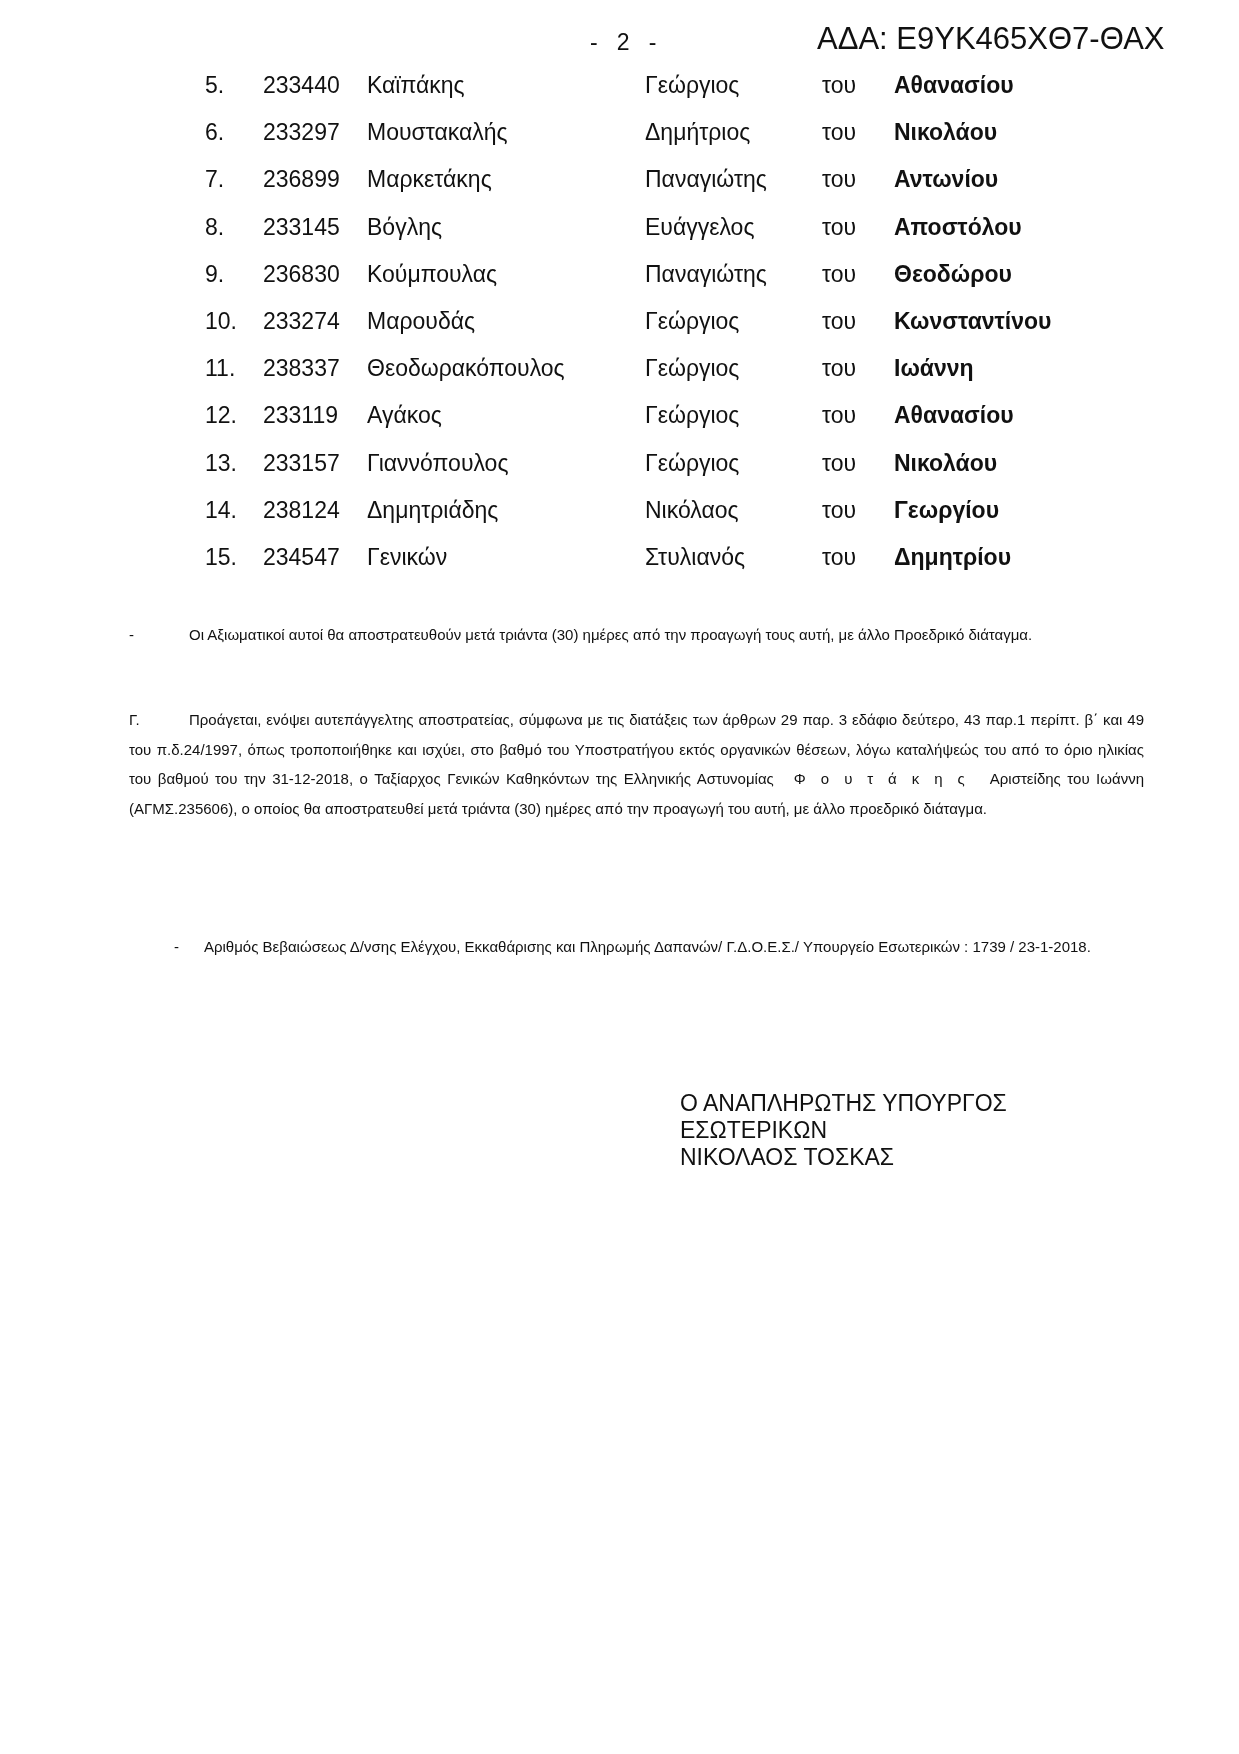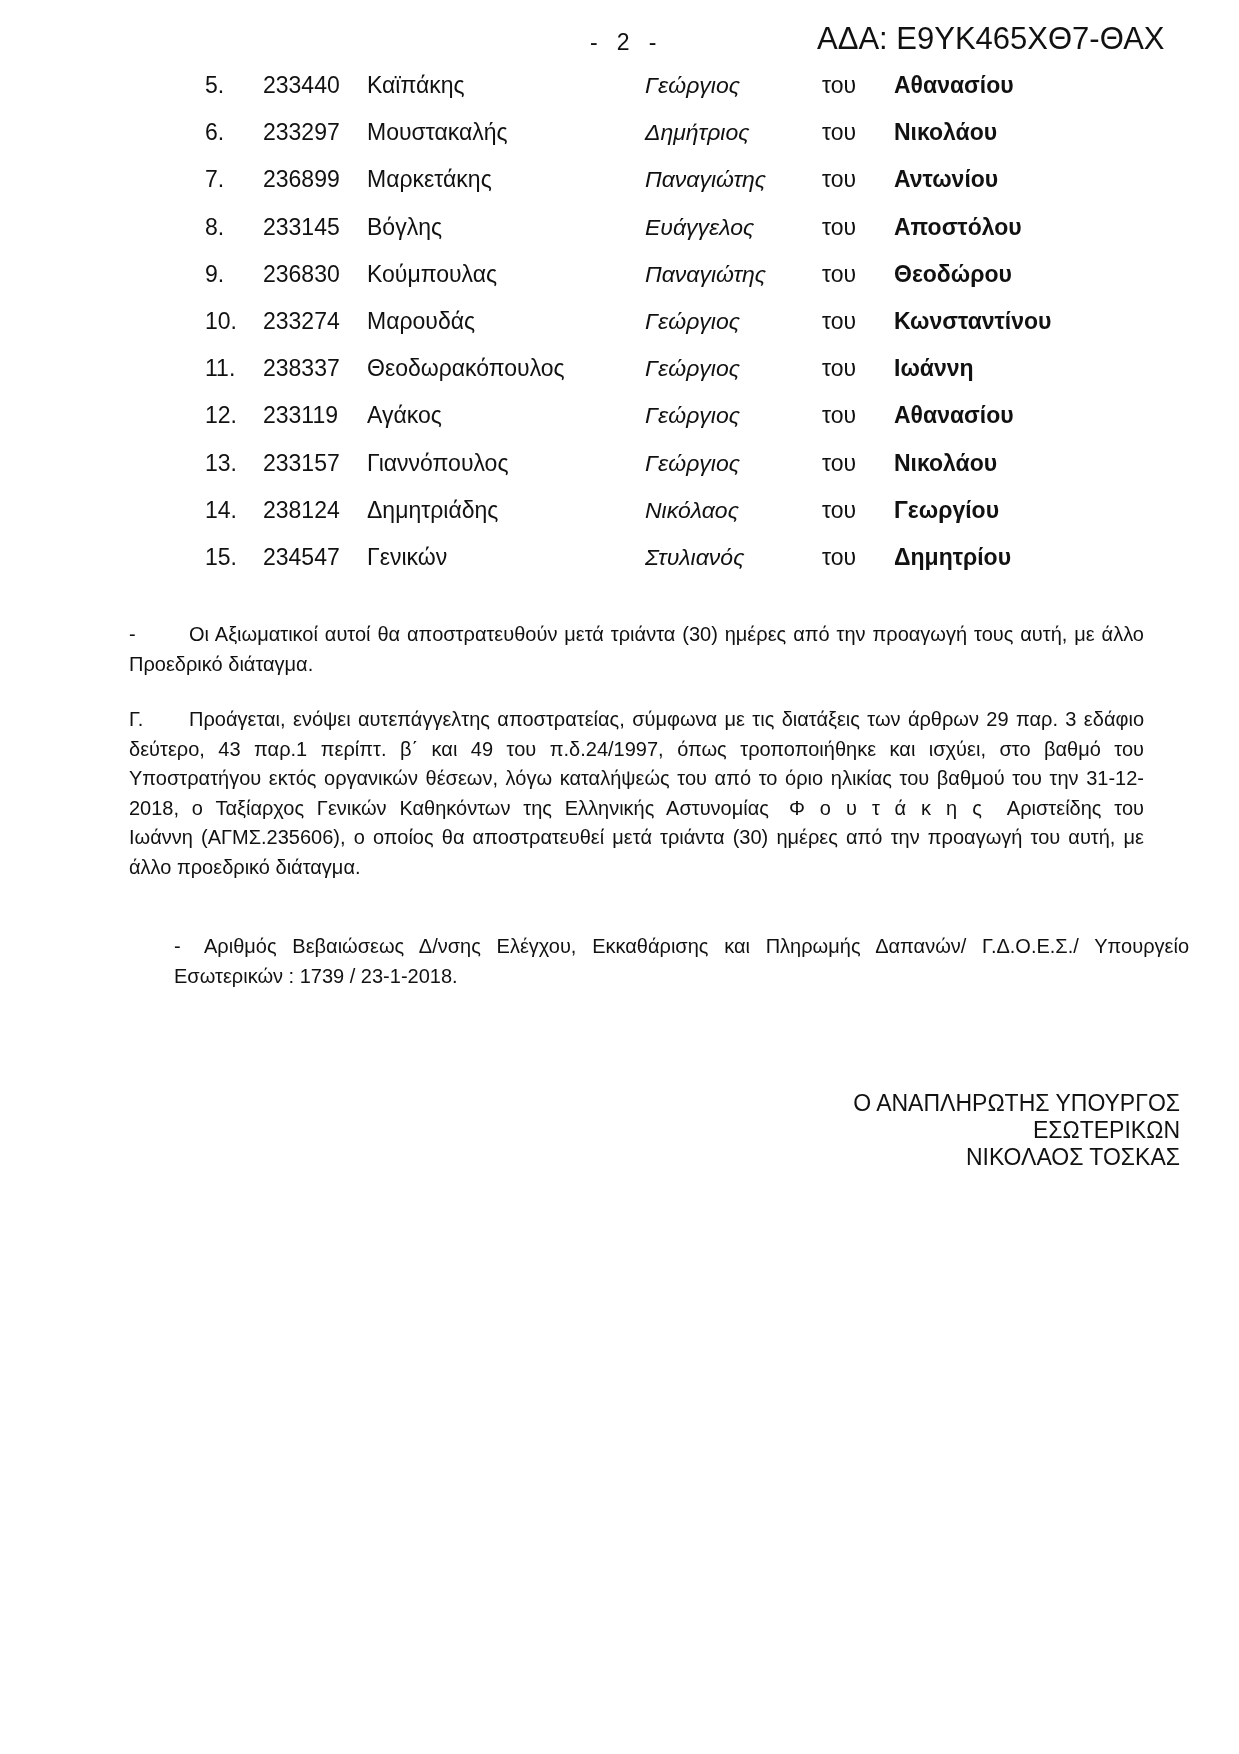--- a/index.html
+++ b/index.html
@@ -37,46 +37,46 @@
       font-size: 23px;
     }
     .officer-row span {
       position: absolute;
       top: 0;
       white-space: nowrap;
     }
     .c-num { left: 205px; }
     .c-id { left: 263px; }
     .c-surname { left: 367px; }
-    .c-first { left: 645px; font-style: italic; }
+    .c-first { left: 645px; }
     .c-tou { left: 822px; }
     .c-father { left: 894px; font-weight: bold; }
 
     .para {
       position: absolute;
       left: 129px;
       width: 1015px;
-      font-size: 20px;
+      font-size: 15px;
       line-height: 29.5px;
       text-align: justify;
     }
     .para-retire { top: 620px; }
     .para-retire .dash { display: inline-block; width: 60px; }
     .para-c { top: 705px; }
     .para-c .label { display: inline-block; width: 60px; }
     .spaced-name { letter-spacing: 15px; margin: 0 10px 0 20px; }
     .para-cert { top: 932px; margin-left: 45px; }
     .para-cert .lead { display: inline-block; width: 30px; }
 
     .signature {
       position: absolute;
       top: 1090px;
       left: 680px;
       width: 500px;
-      text-align: right;
+      text-align: left;
       font-size: 23px;
       line-height: 27px;
     }
     .signature div { white-space: nowrap; }
   </style>
 </head>
 <body>
 
 <div class="page-number">-   2   -</div>
 <div class="ada-code">ΑΔΑ: Ε9ΥΚ465ΧΘ7-ΘΑΧ</div>

